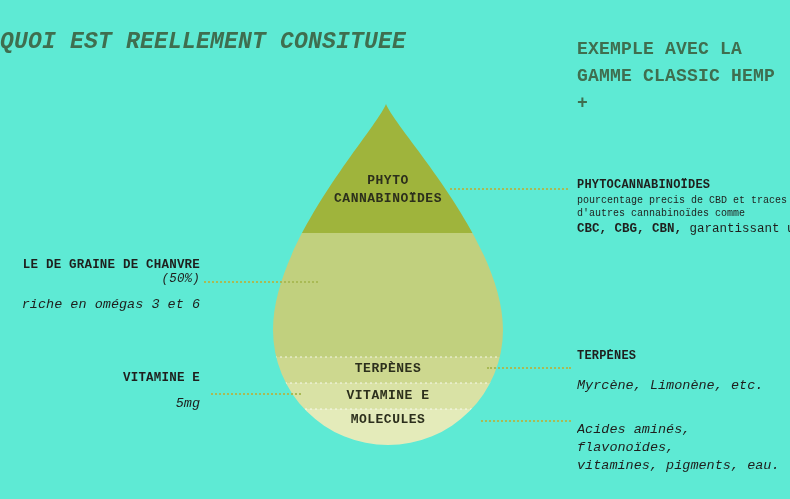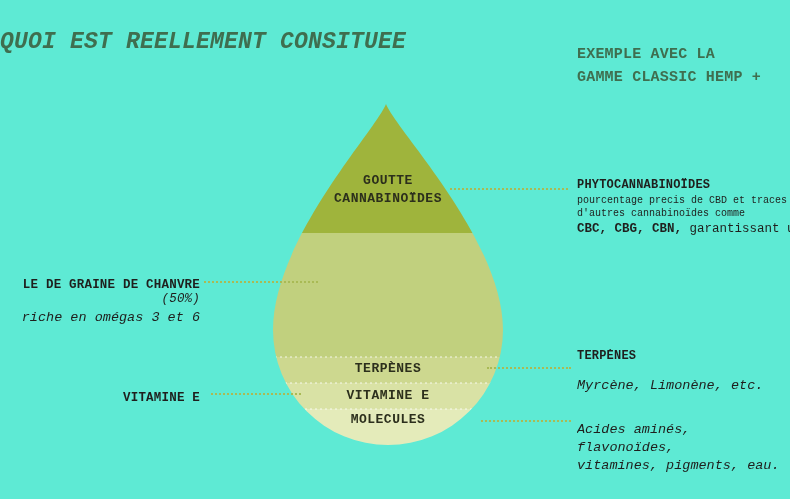--- a/index.html
+++ b/index.html
@@ -13,22 +13,22 @@
     overflow: hidden;
     font-family: Liberation Mono, monospace;
   }
 
   
   .main-title { position: absolute; left: 0; top: 29px; color: #3f6e4f; white-space: nowrap; }
   .main-title .line1 { font-size: 23px; font-style: italic; font-weight: 600; letter-spacing: 0.2px; }
   .main-title .line2 { font-size: 24px; font-weight: 800; margin-top: 3px; letter-spacing: 0.2px; }
 
   .right-header {
-    position: absolute; left: 577px; top: 44px;
-    color: #3f6e4f; font-size: 15px; font-weight: 800;
+    position: absolute; left: 577px; top: 36px;
+    color: #3f6e4f; font-size: 18px; font-weight: 800;
     line-height: 1.5; white-space: pre-line; letter-spacing: 0.2px;
   }
 
   
   svg.droplet { position: absolute; left: 0; top: 0; }
 
   
   .drop-label {
     position: absolute; left: 278px; width: 220px;
     text-align: center; color: #2c2f1c; font-weight: 700;
@@ -44,23 +44,23 @@
   
   .connector { position: absolute; height: 0; border-top: 2px dotted #a9ba55; }
   .con-phyto     { left: 450px; top: 188px; width: 118px; }
   .con-huile     { left: 204px; top: 281px; width: 114px; }
   .con-terpenes  { left: 487px; top: 367px; width: 84px; }
   .con-vitamine  { left: 211px; top: 393px; width: 90px; }
   .con-molecules { left: 481px; top: 420px; width: 90px; }
 
   
   .left-note { position: absolute; left: 0; width: 200px; text-align: right; color: #1f1f1d; }
-  .left-note .t  { font-size: 12.5px; font-weight: 700; letter-spacing: 0.2px; margin-top: 20px; }
+  .left-note .t  { font-size: 12.5px; font-weight: 700; letter-spacing: 0.2px; }
   .left-note .t .pct { font-weight: 400; font-style: italic; font-size: 12.5px; }
-  .left-note .s  { font-size: 13.5px; font-style: italic; margin-top: 4px; }
+  .left-note .s  { font-size: 13.5px; font-style: italic; margin-top: 11px; }
   .note-huile    { top: 258px; }
   .note-vitamine { top: 371px; }
 
   
   .right-note { position: absolute; left: 577px; width: 213px; overflow: hidden; color: #1f1f1d; }
   .right-note .t { font-size: 12px; font-weight: 700; letter-spacing: 0.2px; margin-bottom: 2px; }
   .right-note .body { font-size: 10px; line-height: 1.33; white-space: pre-line; }
   .right-note .body-last { font-size: 12.5px; line-height: 1.33; white-space: nowrap; }
   .right-note .b { font-weight: 700; }
   .right-note .s { font-size: 13.5px; font-style: italic; line-height: 1.35; white-space: pre-line; margin-top: 14px; }
@@ -94,39 +94,40 @@
       <rect x="250" y="233" width="290" height="124" fill="#c1d07e"></rect>
       <rect x="250" y="357" width="290" height="26" fill="#cdd88f"></rect>
       <rect x="250" y="383" width="290" height="26" fill="#d9e2a5"></rect>
       <rect x="250" y="409" width="290" height="41" fill="#e4ebba"></rect>
       <line x1="250" y1="357" x2="540" y2="357" stroke="#ffffff" stroke-opacity="0.55" stroke-width="1.5" stroke-dasharray="2 3"></line>
       <line x1="250" y1="383" x2="540" y2="383" stroke="#ffffff" stroke-opacity="0.55" stroke-width="1.5" stroke-dasharray="2 3"></line>
       <line x1="250" y1="409" x2="540" y2="409" stroke="#ffffff" stroke-opacity="0.55" stroke-width="1.5" stroke-dasharray="2 3"></line>
     </g>
   </svg>
 
-  <div class="drop-label lbl-phyto">GOUTTE
+  <div class="drop-label lbl-phyto">PHYTO
 CANNABINOÏDES</div>
   <div class="drop-label lbl-terpenes">TERPÈNES</div>
   <div class="drop-label lbl-vitamine">VITAMINE E</div>
   <div class="drop-label lbl-molecules">MOLECULES</div>
 
   <div class="connector con-phyto"></div>
   <div class="connector con-huile"></div>
   <div class="connector con-terpenes"></div>
   <div class="connector con-vitamine"></div>
   <div class="connector con-molecules"></div>
 
   <div class="left-note note-huile">
     <div class="t"><span>LE DE GRAINE DE CHANVRE</span><span class="pct"> (50%)</span></div>
     <div class="s">riche en omégas 3 et 6</div>
   </div>
 
   <div class="left-note note-vitamine">
     <div class="t">VITAMINE E</div>
+    <div class="s">5mg</div>
   </div>
 
   <div class="right-note note-phyto">
     <div class="t">PHYTOCANNABINOÏDES</div>
     <div class="body">pourcentage precis de CBD et traces
 d'autres cannabinoïdes comme</div>
     <div class="body-last"><span class="b">CBC, CBG, CBN,</span><span> garantissant un effet ent</span></div>
   </div>
 
   <div class="right-note note-terpenes">

